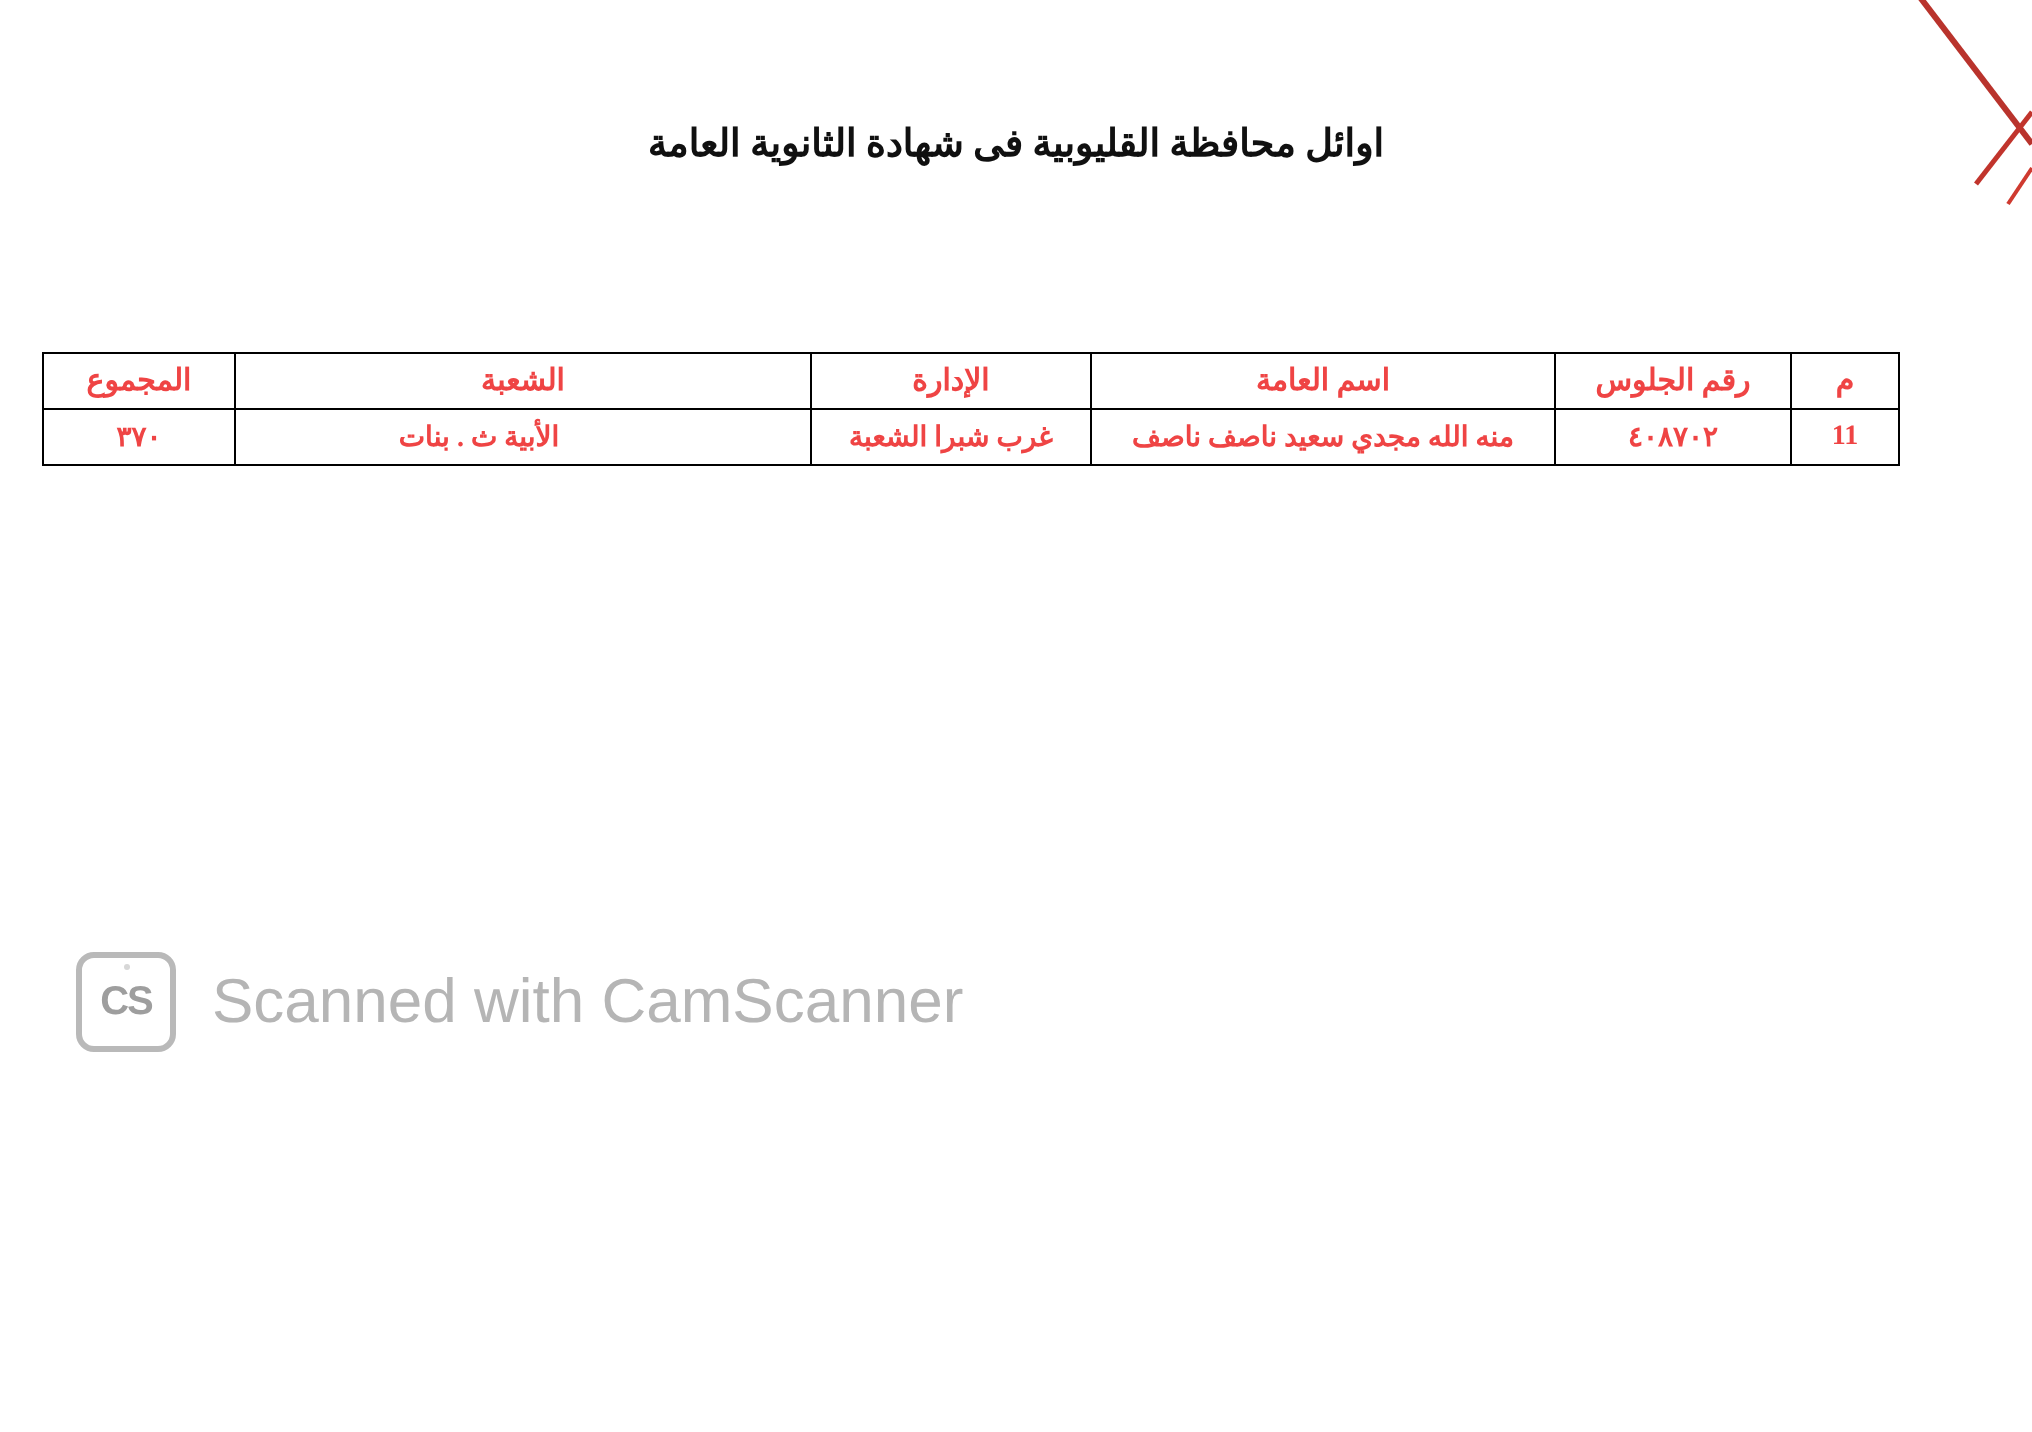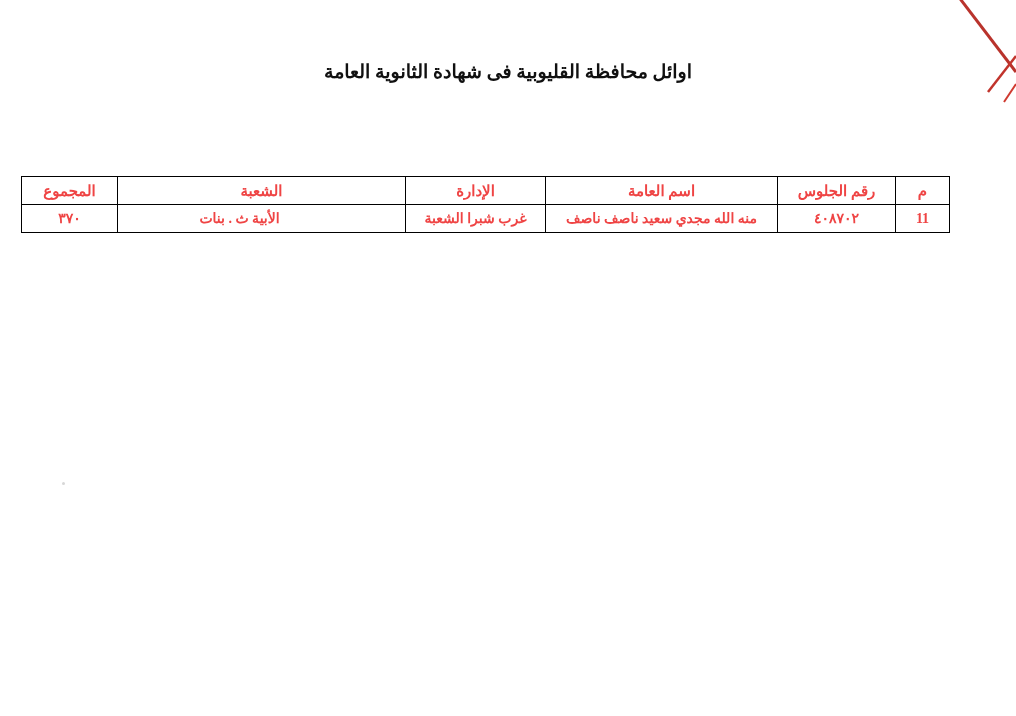--- a/index.html
+++ b/index.html
@@ -190,14 +190,18 @@
           <td class="cell-admin">غرب شبرا الشعبة</td>
           <td class="cell-school"><span>الأبية   ث . بنات</span></td>
           <td class="cell-total">٣٧٠</td>
         </tr>
       </tbody>
     </table>
   </div>
 
   <div class="speck"></div>
 
+  <div class="watermark">
+    <div class="cs-badge">CS</div>
+    <div class="cs-text">Scanned with CamScanner</div>
+  </div>
 
 </div>
 
 </body></html>

